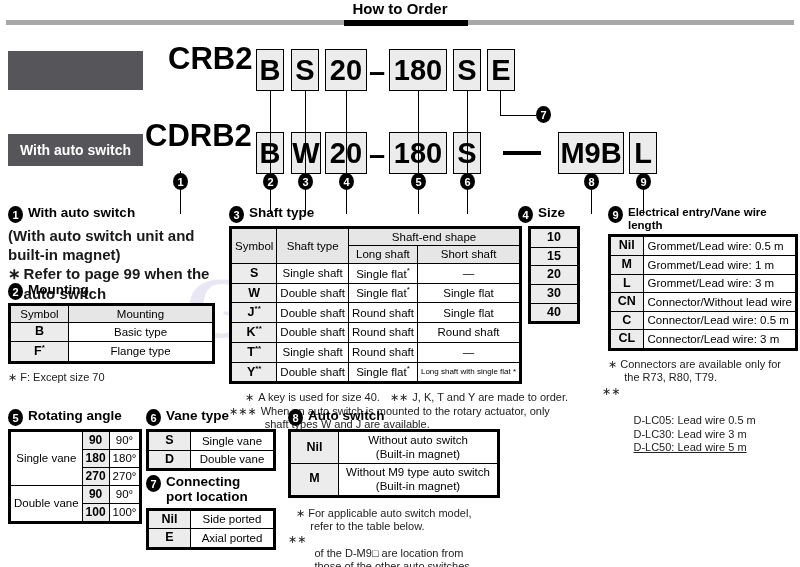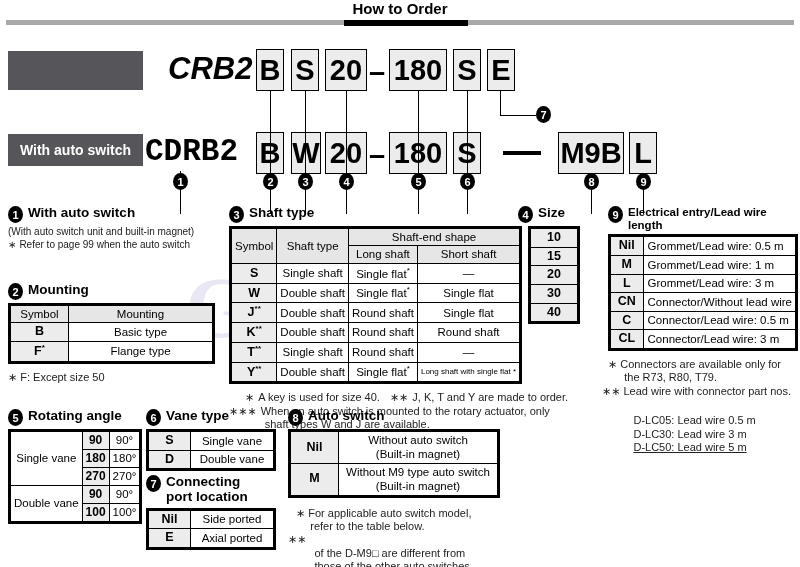--- a/index.html
+++ b/index.html
@@ -33,22 +33,22 @@
     left:8px; top:96px; width:135px; height:32px;
     color:#fff; font-size:14px; font-weight:bold;
     display:flex; align-items:center; justify-content:center;
     white-space:nowrap;
   }
 
   .model-root {
     position:absolute; font-weight:bold; color:#000;
     font-size:31px; line-height:1; white-space:nowrap;
   }
-  .model-root.r1 { left:168px; top:15px;font-style:italic; }
-  .model-root.r2 { left:145px; top:98px;font-family:Liberation Mono, monospace; }
+  .model-root.r1 { left:168px; top:5px; }
+  .model-root.r2 { left:145px; top:82px; }
 
   .cbox {
     position:absolute; background:#ececec; border:1.6px solid #000;
     font-size:29px; font-weight:bold; color:#000;
     display:flex; align-items:center; justify-content:center;
     line-height:1;
   }
 
   .dashsep {
     position:absolute; font-size:29px; font-weight:bold; color:#000; line-height:1;
@@ -91,21 +91,21 @@
   table.t .sym { font-weight:bold; background:#ececec; font-size:12.5px; }
   table.t .symn { font-weight:bold; background:#ececec; font-size:12px; }
   table.t .lft { text-align:left; padding-left:4px; }
   .outer-thick { border:2px solid #000; display:inline-block; }
 
   .note {
     font-size:11px; color:#222; line-height:1.22; margin-top:3px;
   }
   .sub { font-size:8px; vertical-align:super; }
 
-  .body-txt { font-size:10px; line-height:1.28; color:#1a1a1a; }
+  .body-txt { font-size:15px; line-height:1.28; color:#1a1a1a;font-weight:bold; }
 
   .wm {
     position:absolute; font-size:86px; font-weight:bold;
     color:#d8d4ea; opacity:0.55; pointer-events:none; user-select:none;
     font-family:"Liberation Serif", serif;
   }
 </style>
 </head>
 <body>
 
@@ -198,21 +198,21 @@
       </tr>
       <tr>
         <td class="sym"><span>F</span><span class="sub">*</span></td>
         <td>Flange type</td>
       </tr>
     </tbody>
       </table>
   </div>
   <div class="note" style="display:flex; gap:3px;">
     <span>∗</span>
-    <span>F: Except size 50</span>
+    <span>F: Except size 70</span>
   </div>
 </div>
 
 <div class="sec" style="left:8px; top:408px; width:135px;">
   <div class="sec-head">
     <span class="dot">5</span>
     <span class="htxt">Rotating angle</span>
   </div>
   <div class="outer-thick">
     <table class="t" style="width:126px;">
@@ -388,21 +388,21 @@
             <td class="sym">40</td>
           </tr>
     </tbody>
       </table>
   </div>
 </div>
 
 <div class="sec" style="left:608px; top:205px; width:190px;">
   <div class="sec-head" style="font-size:11.5px;">
     <span class="dot">9</span>
-    <span class="htxt">Electrical entry/Lead wire length</span>
+    <span class="htxt">Electrical entry/Vane wire length</span>
   </div>
   <div class="outer-thick">
     <table class="t" style="width:186px;">
       <tbody>
           <tr>
         <td class="sym" style="width:40px;">Nil</td>
         <td class="lft">Grommet/Lead wire: 0.5 m</td>
       </tr>
       <tr>
         <td class="sym">M</td>
@@ -431,21 +431,21 @@
     <div style="display:flex; gap:3px;">
       <span>∗</span>
       <span>
         <span>Connectors are available only for</span><br>
         <span style="padding-left:4px; display:inline-block;">the R73, R80, T79.</span>
       </span>
     </div>
     <div style="display:flex; gap:3px; margin-left:-6px;">
       <span>∗∗</span>
       <span>
-        <span>Lead wire with connector part nos.</span><br>
+        <br>
         <span style="padding-left:10px; display:inline-block;margin-top:16px;">D-LC05: Lead wire 0.5 m</span><br>
         <span style="padding-left:10px; display:inline-block;">D-LC30: Lead wire 3 m</span><br>
         <span style="padding-left:10px; display:inline-block;text-decoration:underline;">D-LC50: Lead wire 5 m</span>
       </span>
     </div>
   </div>
 </div>
 
 <div class="sec" style="left:288px; top:408px; width:230px;">
   <div class="sec-head">
@@ -477,18 +477,18 @@
       <span>∗</span>
       <span>
         <span>For applicable auto switch model,</span><br>
         <span style="padding-left:2px; display:inline-block;text-align:center;">refer to the table below.</span>
       </span>
     </div>
     <div style="display:flex; gap:3px;">
       <span>∗∗</span>
       <span>
         <br>
-        <span style="padding-left:5px; display:inline-block;">of the D-M9□ are different from</span><br>
+        <span style="padding-left:5px; display:inline-block;">of the D-M9□ are location from</span><br>
         <span style="padding-left:5px; display:inline-block;">those of the other auto switches.</span>
       </span>
     </div>
   </div>
 </div>
 
 </body></html>

